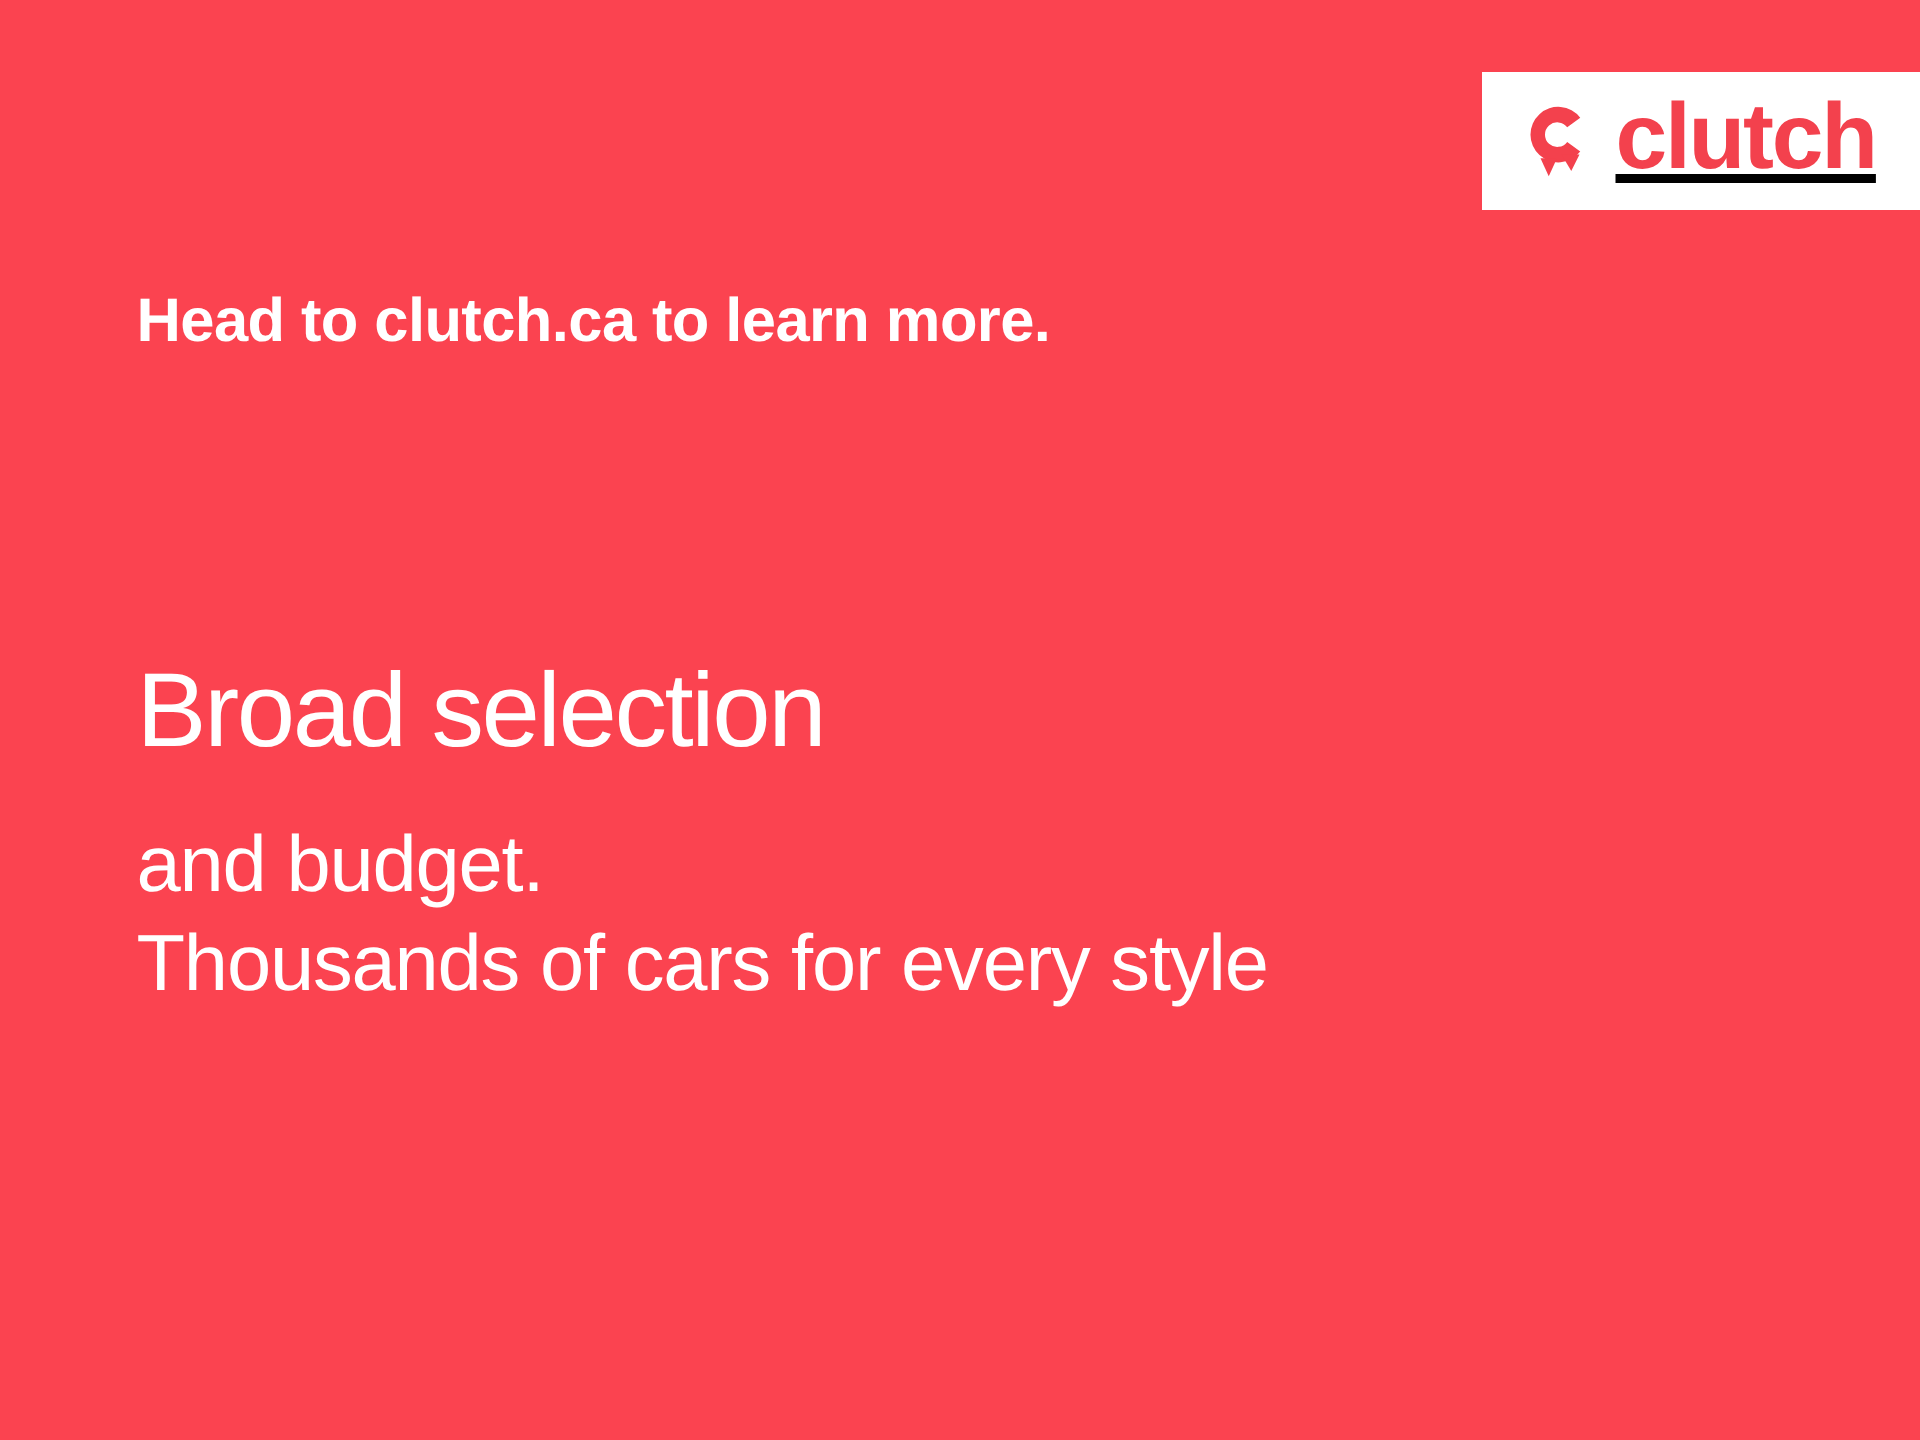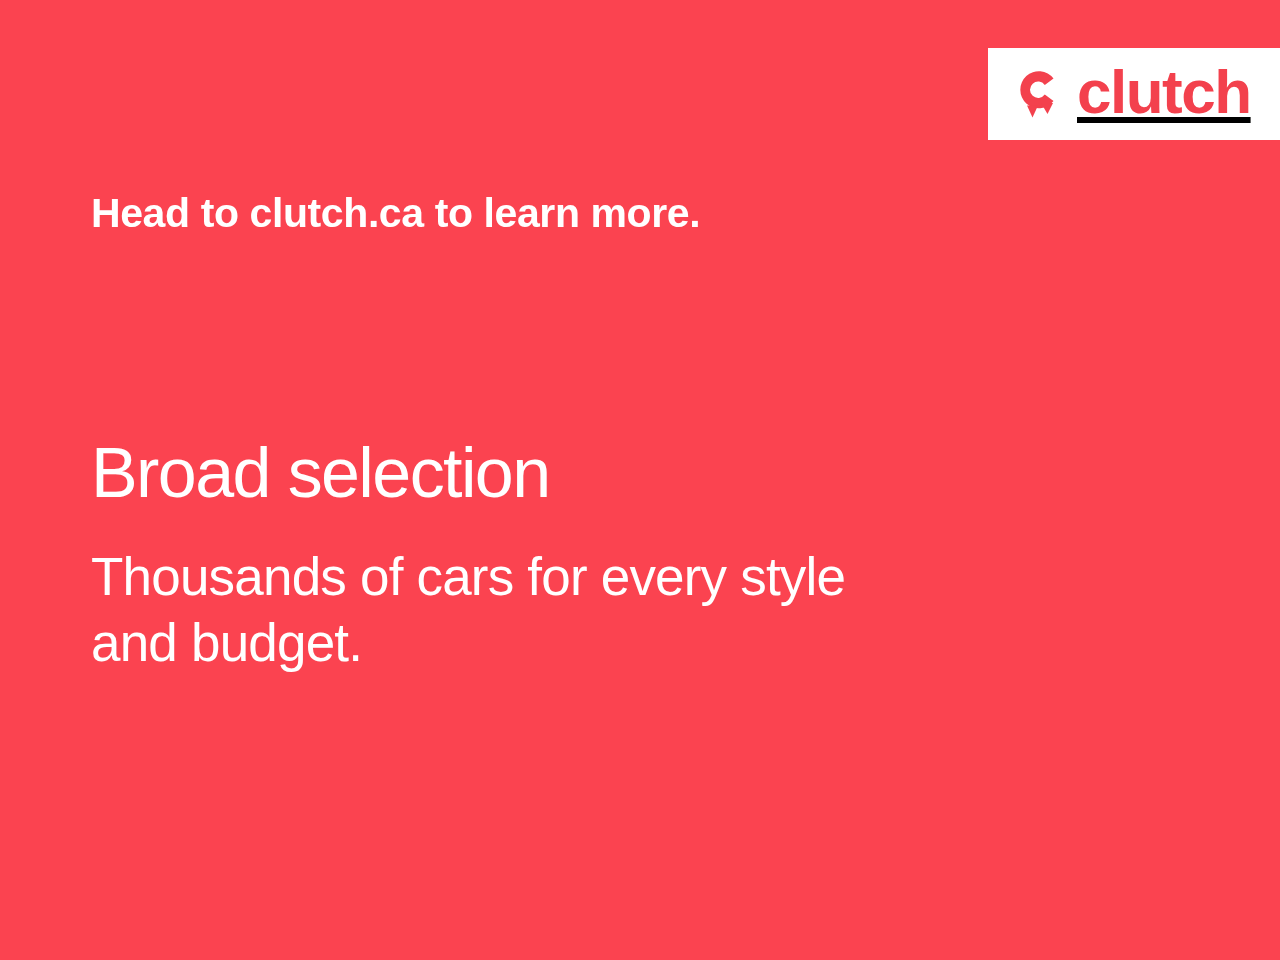--- a/index.html
+++ b/index.html
@@ -119,17 +119,17 @@
       </svg>
       <span class="logo-word">clutch</span>
     </div>
   </div>
 
   <div class="kicker">Head to clutch.ca to learn more.</div>
 
   <div class="headline">Broad selection</div>
 
   <div class="subhead">
+    <span class="line">and budget.</span>
     <span class="line">Thousands of cars for every style</span>
-    <span class="line">and budget.</span>
   </div>
 
 </div>
 
 </body></html>

